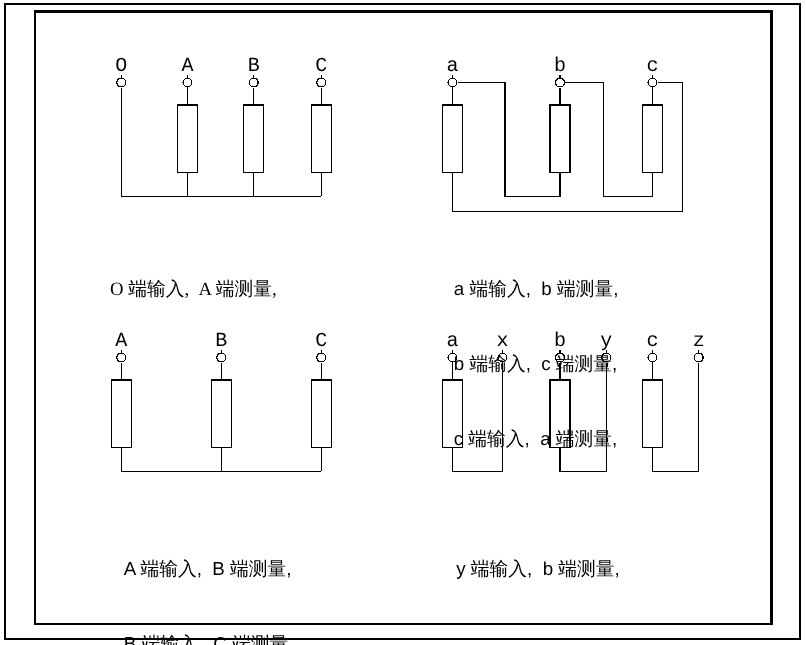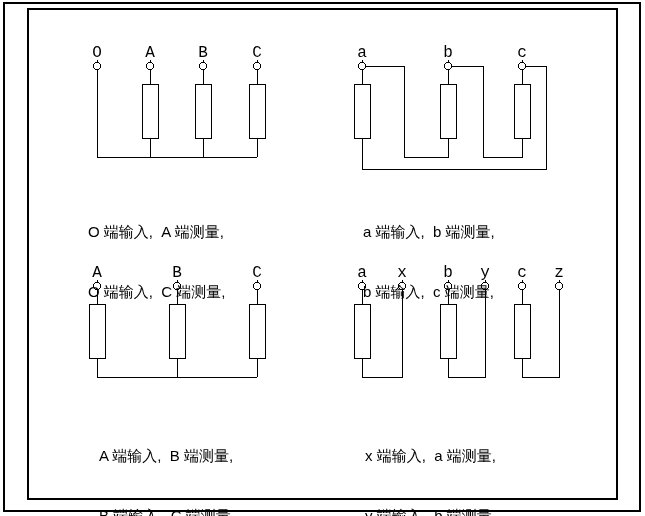--- a/index.html
+++ b/index.html
@@ -178,35 +178,34 @@
       <line class="wire" x1="448" y1="290" x2="448" y2="304"></line>
       <rect class="winding" x="440" y="304" width="16" height="54"></rect>
       <polyline class="wire" points="448,358 448,377 485,377 485,290"></polyline>
 
       <line class="wire" x1="522" y1="290" x2="522" y2="304"></line>
       <rect class="winding" x="514" y="304" width="16" height="54"></rect>
       <polyline class="wire" points="522,358 522,377 559,377 559,290"></polyline>
     </g>
   </svg>
 
-  <div class="cap-block" style="left:88px; top:182px;">
+  <div class="cap-block" style="left:88px; top:182px;font-family:Liberation Serif, serif;">
     <div>O 端输入,  A 端测量,</div>
-    <div>O 端输入,  C 端测量,</div>
   </div>
 
   <div class="cap-block" style="left:363px; top:182px;">
     <div>a 端输入,  b 端测量,</div>
     <div>b 端输入,  c 端测量,</div>
+    <div>c 端输入,  a 端测量,</div>
   </div>
 
   <div class="cap-block" style="left:99px; top:406px;">
     <div>A 端输入,  B 端测量,</div>
     <div>B 端输入,  C 端测量,</div>
     
   </div>
 
   <div class="cap-block" style="left:365px; top:406px;">
-    <div>x 端输入,  a 端测量,</div>
     <div>y 端输入,  b 端测量,</div>
     
   </div>
 
 </div>
 
 </body></html>

